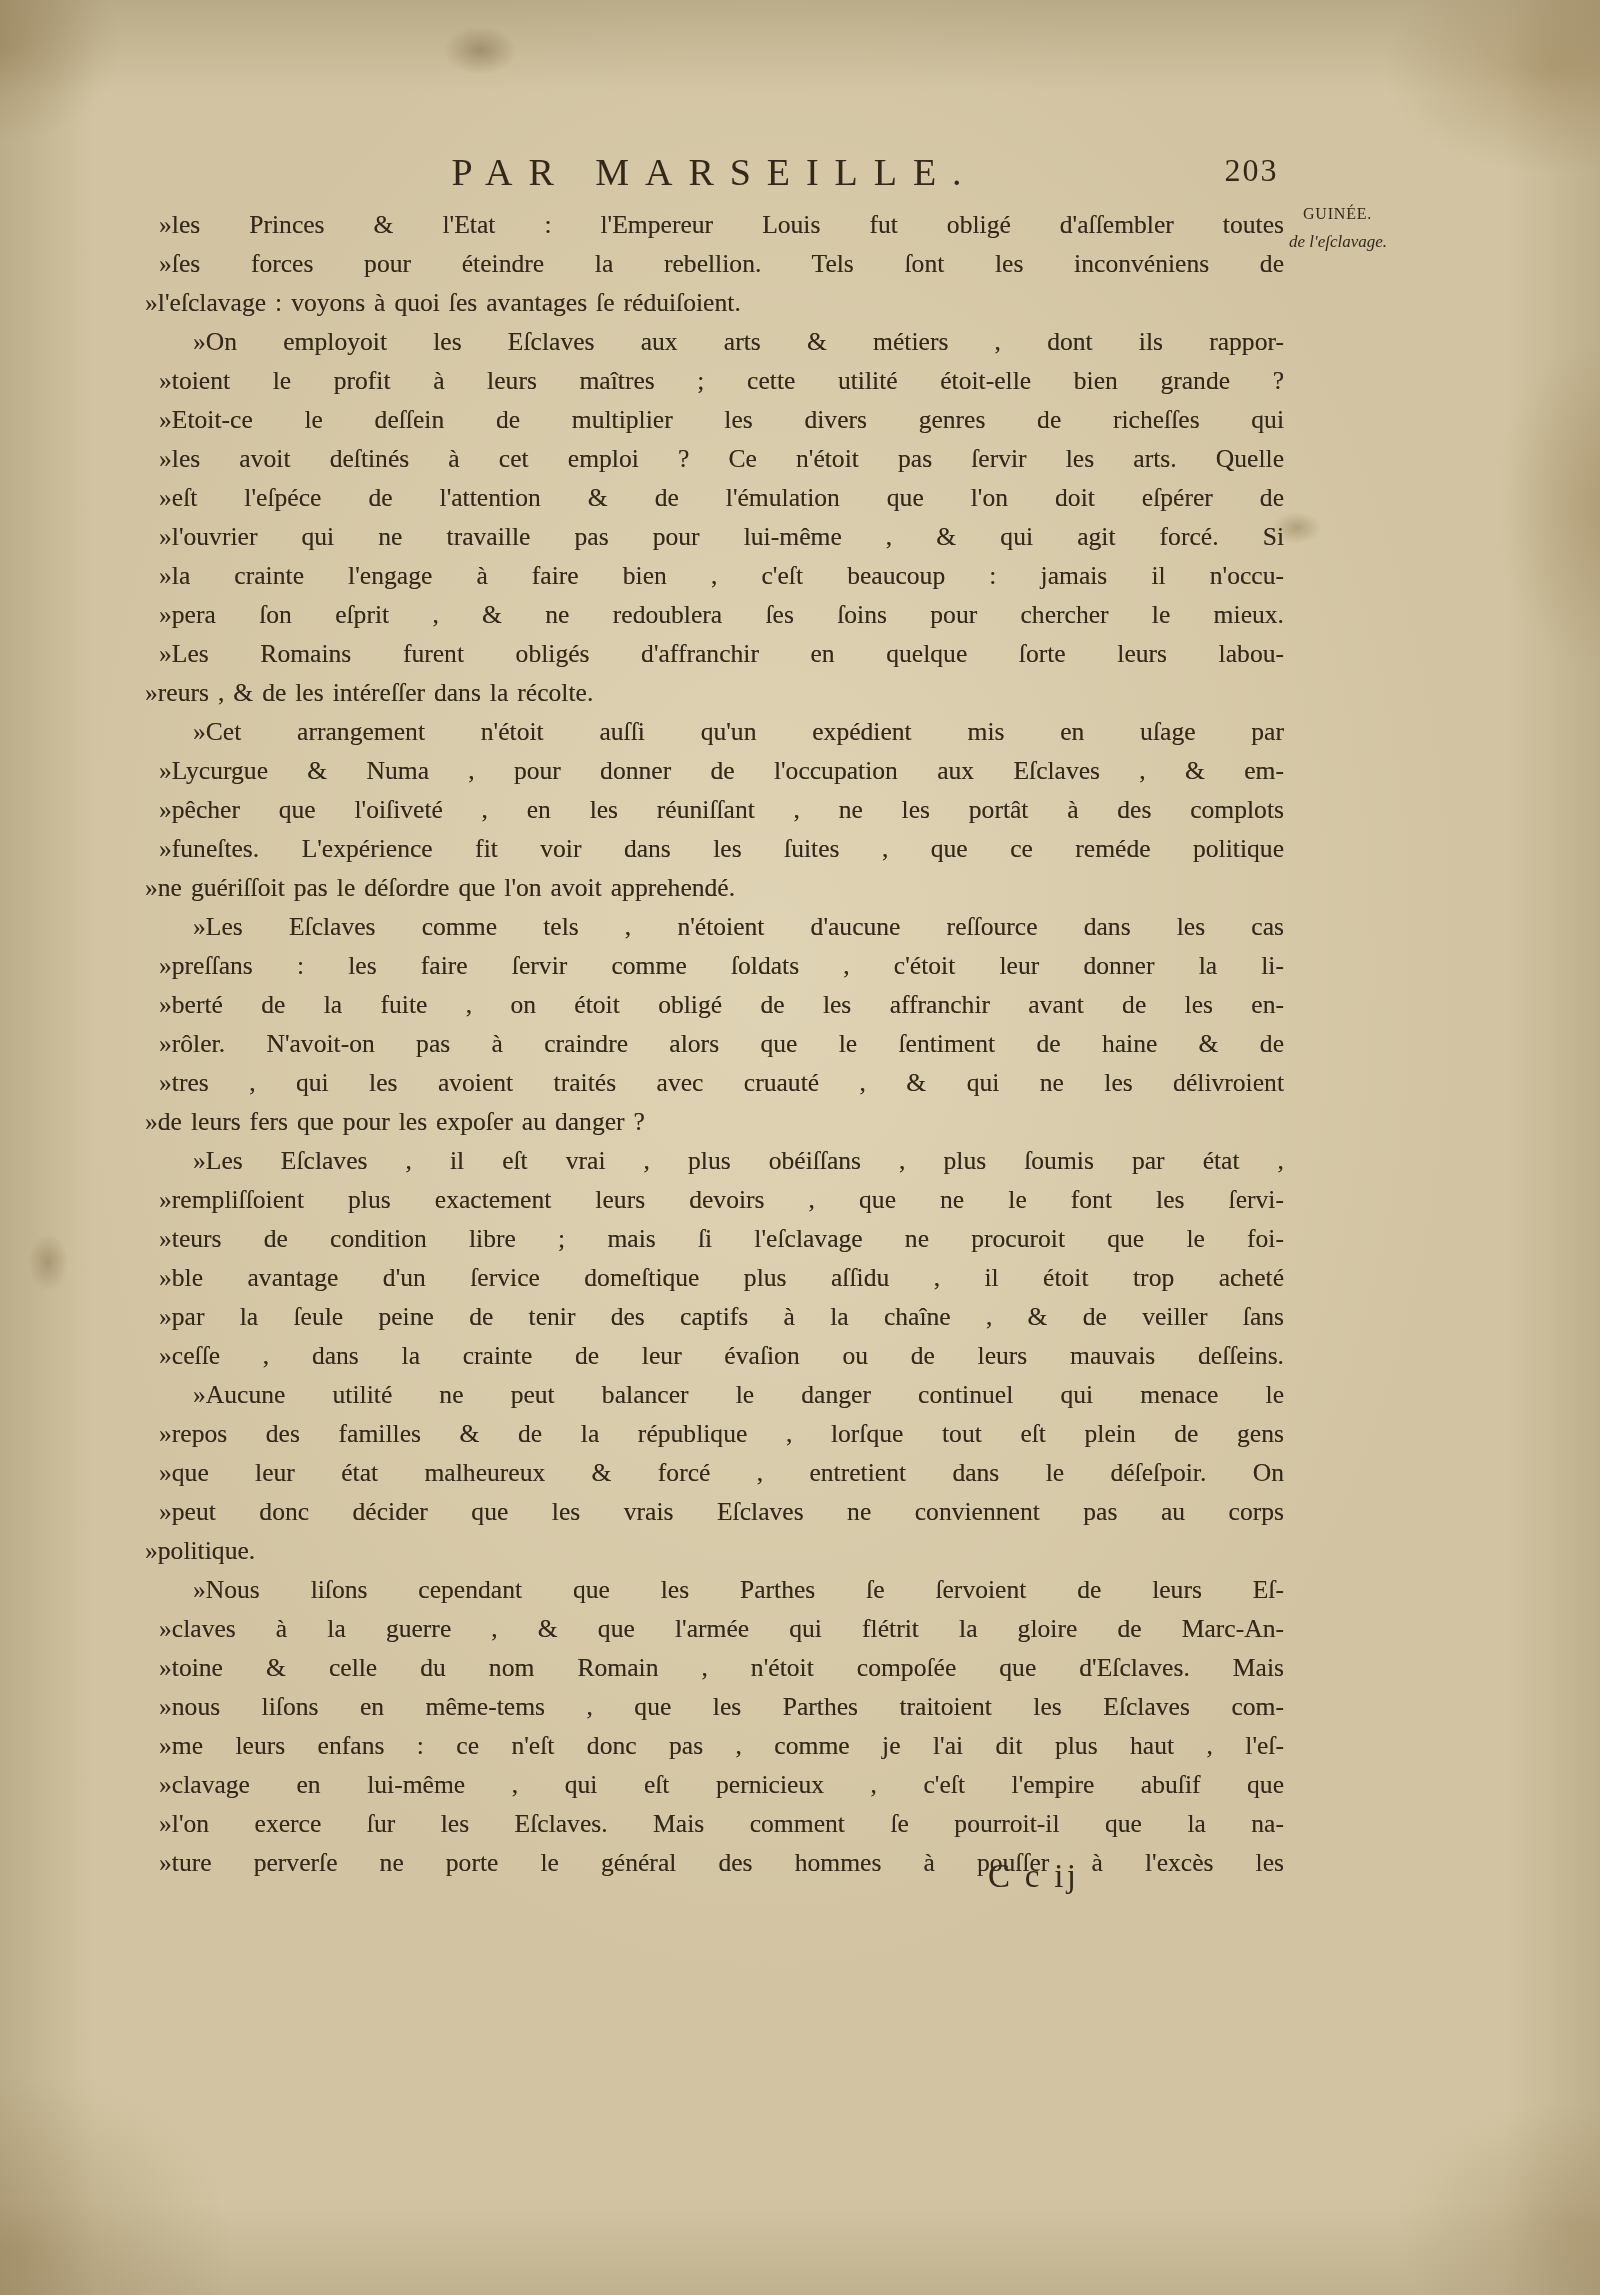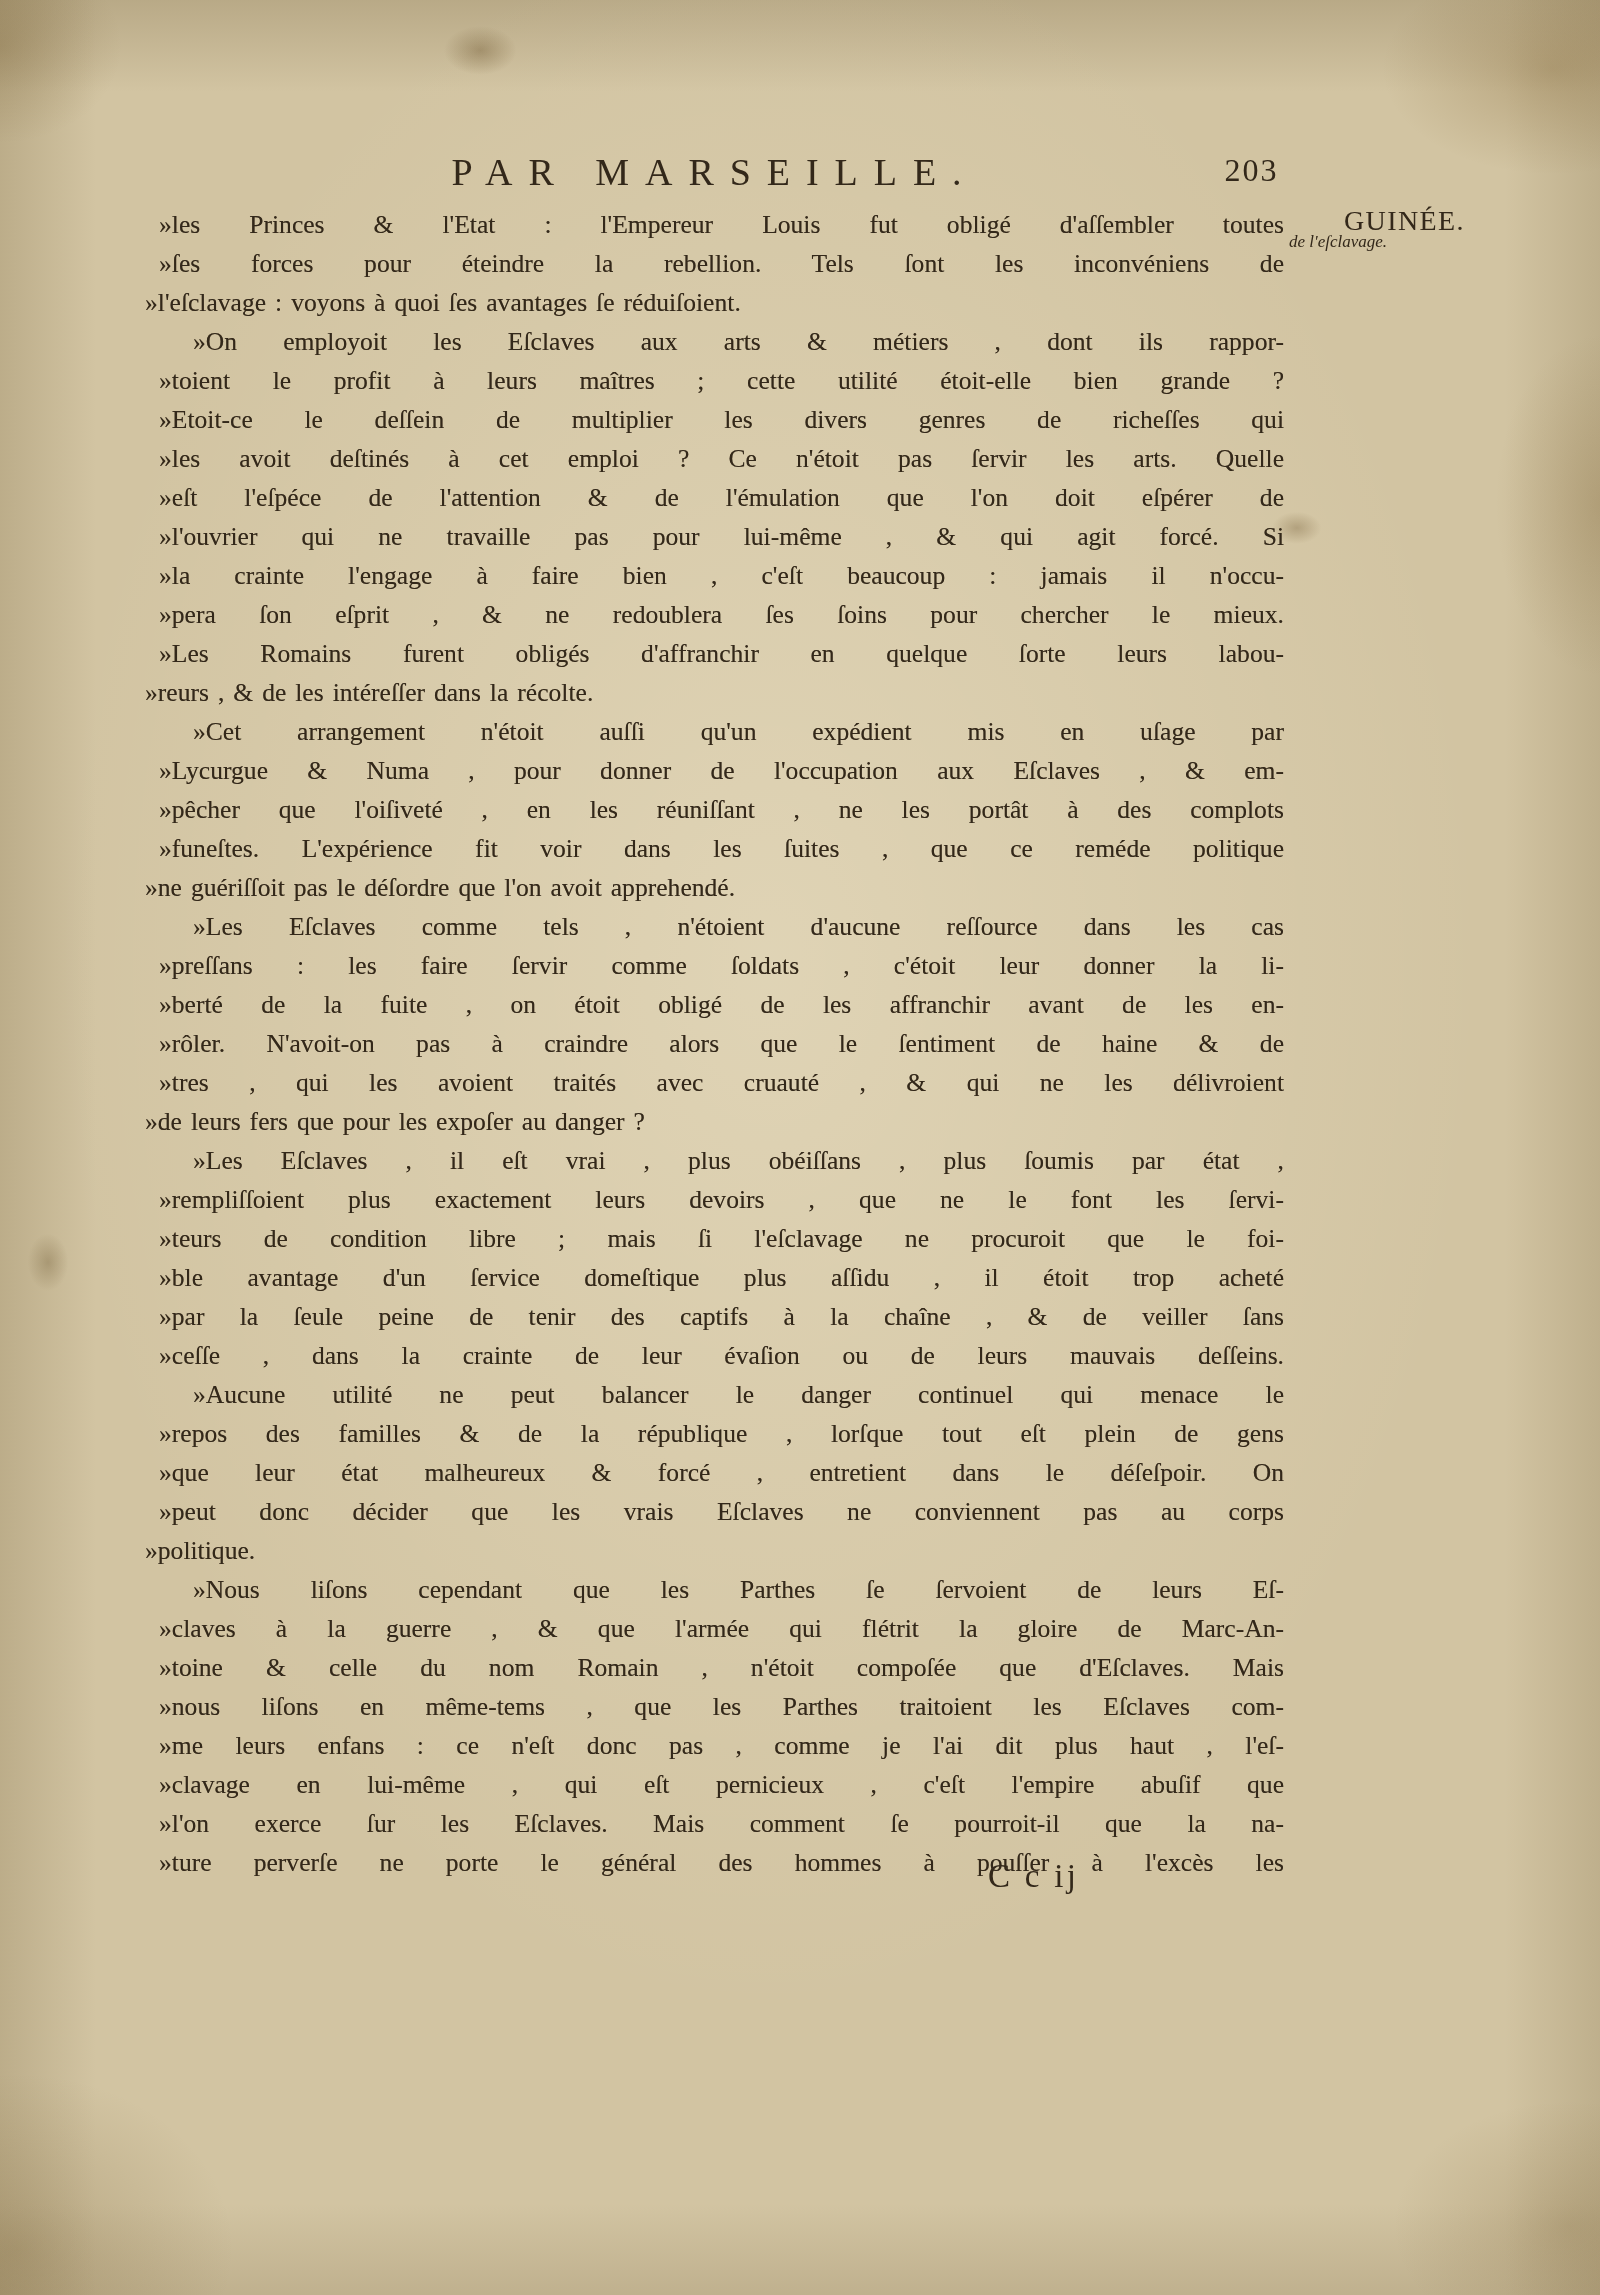--- a/index.html
+++ b/index.html
@@ -43,23 +43,23 @@
     top: 152px;
     left: 1208px;
     width: 87px;
     text-align: center;
     font-size: 32px;
     letter-spacing: 0.06em;
   }
   .margin-note-main {
     position: absolute;
     top: 205px;
-    left: 1344px;
+    left: 1303px;
     width: 244px;
-    font-size: 28px;
+    font-size: 16px;
     letter-spacing: 0.05em;
   }
   .margin-note-sub {
     position: absolute;
     top: 232px;
     left: 1289px;
     width: 267px;
     font-size: 17px;
     font-style: italic;
   }

